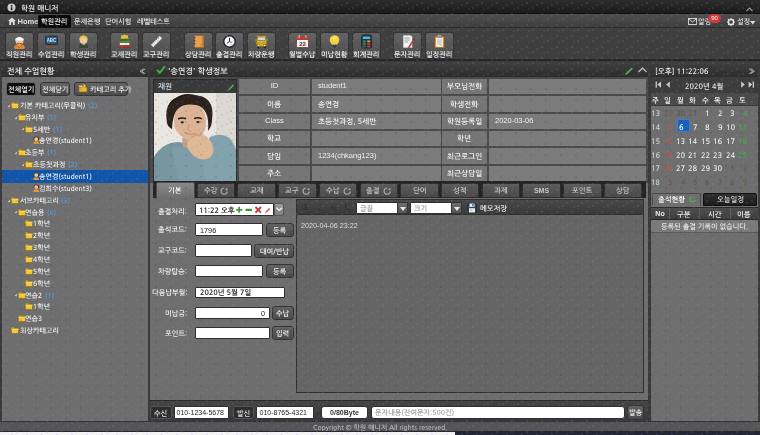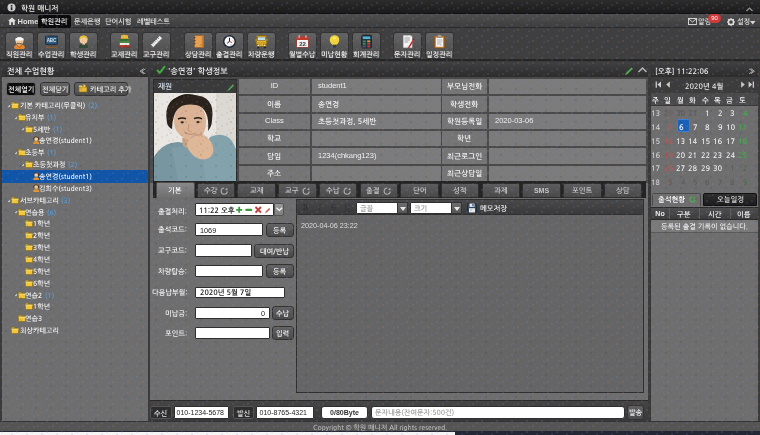--- a/index.html
+++ b/index.html
@@ -1273,21 +1273,21 @@
       <rect x="9.5" y="2.7" width="6.5" height="2.2" rx="0.5" fill="#3a9a3a"></rect>
       <path d="M19.5 1 L25 6.6 M25 1 L19.5 6.6" stroke="#c04040" stroke-width="2"></path>
       <path d="M29.5 5.6 L33.2 1.9 L34.4 3.1 L30.7 6.8 Z" fill="#c06a62"></path>
       <path d="M28.9 7.4 L30.3 7 L29.3 6 Z" fill="#c06a62"></path>
     </svg>
 <div class="abs wt" style="left:274px;top:203px;width:9.5px;height:12.5px;background:linear-gradient(#9a9a9a,#7e7e7e);border:1px solid #555;border-radius:0 2px 2px 0"></div>
 <svg class="abs wt" style="left:275.5px;top:207px" width="7" height="5">
       <path d="M0.5 0.8 L3.3 3.4 L6.1 0.8" fill="none" stroke="#f5f5f5" stroke-width="1.4"></path>
     </svg>
 <div class="abs inp" style="left:195px;top:223.4px;width:68px;height:12.5px"></div>
-<div class="abs wt" style="left:200px;top:225.6px;font-size:7.3px;color:#222">1069</div>
+<div class="abs wt" style="left:200px;top:225.6px;font-size:7.3px;color:#222">1796</div>
 <div class="abs grad-btn" style="left:266px;top:222.9px;width:28px;height:14.0px"></div>
 <svg class="kt" style="left:273.4px;top:232.9px">
       <g transform="scale(0.07)" fill="#f2f2f2">
         <use href="#ub4f1" x="0"></use>
         <use href="#ub85d" x="94"></use>
       </g>
     </svg>
 <div class="abs inp" style="left:195px;top:244.1px;width:57px;height:12.5px"></div>
 <div class="abs grad-btn" style="left:254px;top:243.6px;width:40px;height:14.0px"></div>
 <svg class="kt" style="left:259.5px;top:253.6px">

